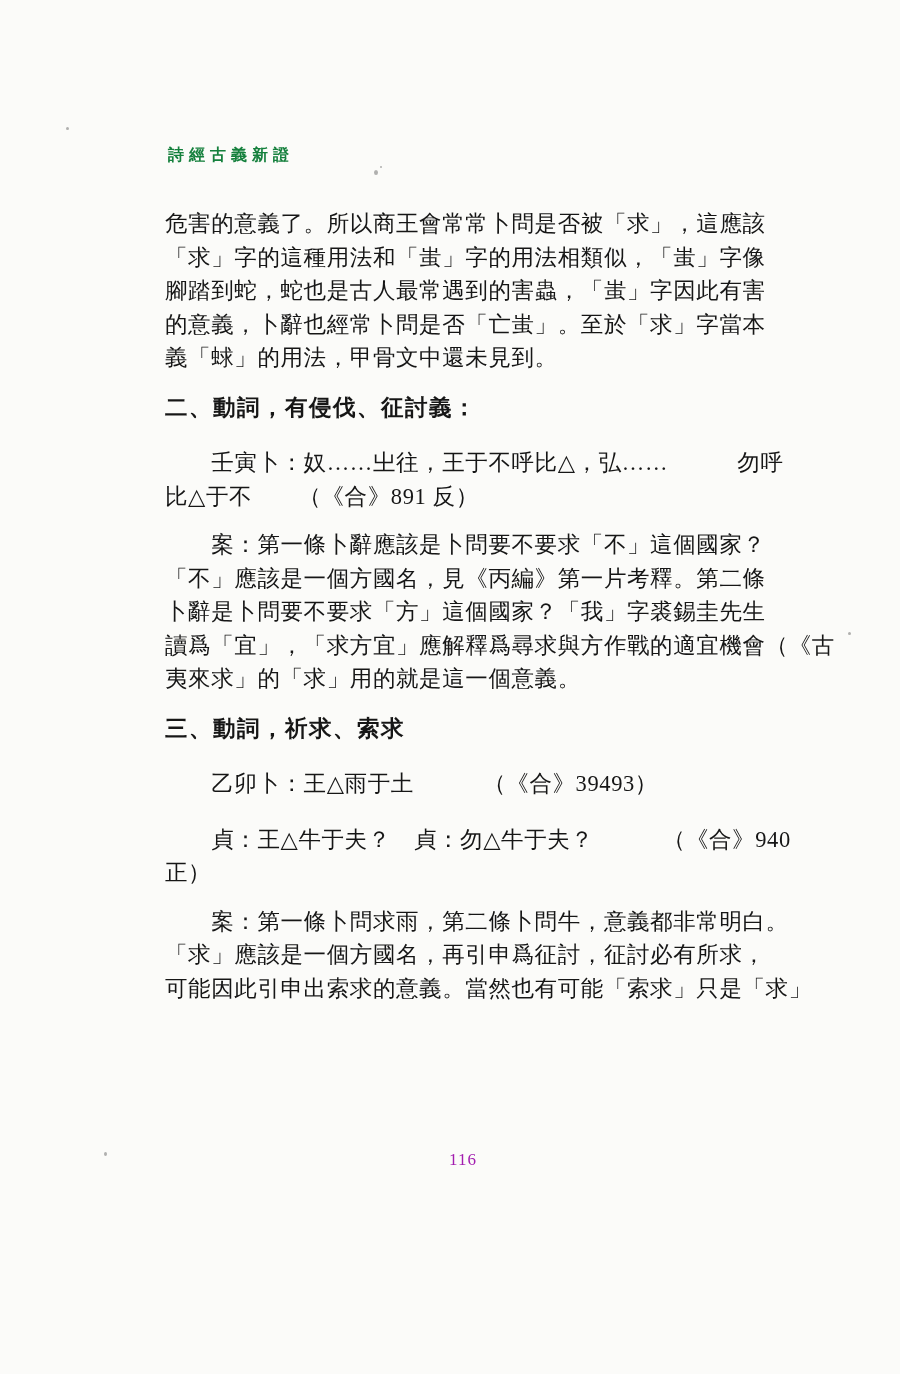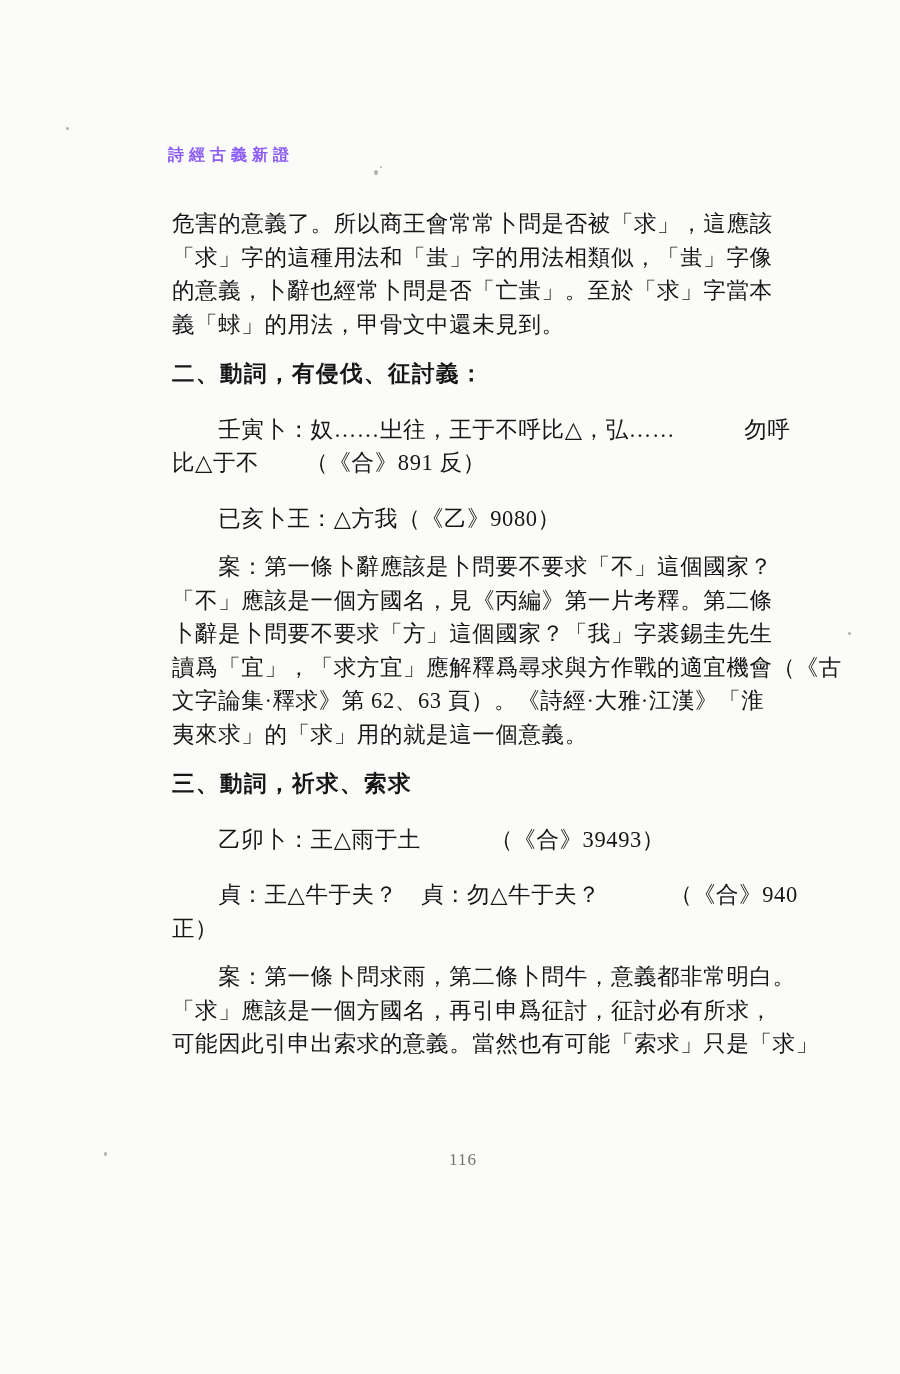--- a/index.html
+++ b/index.html
@@ -12,68 +12,67 @@
     position:absolute; left:0; top:0;
     width:900px; height:1374px;
     background:#fbfbf9;
     color:#1b1b1b;
     overflow:hidden;
   }
   .running-head {
     position:absolute; left:168px; top:145px;
     font-size:16px; font-weight:700;
     letter-spacing:5px;
-    color:#8b5cf6;
+    color:#15803d;
   }
   .text-block {
-    position:absolute; left:172px; top:207px;
+    position:absolute; left:165px; top:207px;
     width:596px;
   }
   .line {
     height:33.5px; line-height:33.5px;
     font-size:22.5px;
     letter-spacing:0.6px;
     white-space:pre;
     color:#161616;
   }
   .line.heading { font-weight:700; letter-spacing:1.5px; }
   .mt-heading { margin-top:16px; }
   .mt-quote   { margin-top:22px; }
   .mt-body    { margin-top:15px; }
   .page-number {
     position:absolute; left:165px; top:1150px;
     width:596px; text-align:center;
     font-size:17px; letter-spacing:1px;
-    color:#737373;
+    color:#a21caf;
   }
   .speck {
     position:absolute; border-radius:50%;
     background:#555; opacity:.45;
   }
 </style>
 </head>
 <body>
 
 <div class="page">
   <div class="running-head">詩經古義新證</div>
 
   <div class="text-block" id="blocks">
       <div class="line body">危害的意義了。所以商王會常常卜問是否被「求」，這應該</div>
       <div class="line body">「求」字的這種用法和「蚩」字的用法相類似，「蚩」字像</div>
+      <div class="line body">腳踏到蛇，蛇也是古人最常遇到的害蟲，「蚩」字因此有害</div>
       <div class="line body">的意義，卜辭也經常卜問是否「亡蚩」。至於「求」字當本</div>
       <div class="line body">義「蛷」的用法，甲骨文中還未見到。</div>
       <div class="line heading mt-heading">二、動詞，有侵伐、征討義：</div>
       <div class="line quote mt-quote">　　壬寅卜：奴……㞢往，王于不呼比△，弘……　　　勿呼</div>
       <div class="line quote">比△于不　　（《合》891 反）</div>
-      <div class="line quote mt-quote">　　已亥卜王：△方我（《乙》9080）</div>
       <div class="line body mt-body">　　案：第一條卜辭應該是卜問要不要求「不」這個國家？</div>
       <div class="line body">「不」應該是一個方國名，見《丙編》第一片考釋。第二條</div>
       <div class="line body">卜辭是卜問要不要求「方」這個國家？「我」字裘錫圭先生</div>
       <div class="line body">讀爲「宜」，「求方宜」應解釋爲尋求與方作戰的適宜機會（《古</div>
-      <div class="line body">文字論集·釋求》第 62、63 頁）。《詩經·大雅·江漢》「淮</div>
       <div class="line body">夷來求」的「求」用的就是這一個意義。</div>
       <div class="line heading mt-heading">三、動詞，祈求、索求</div>
       <div class="line quote mt-quote">　　乙卯卜：王△雨于土　　　（《合》39493）</div>
       <div class="line quote mt-quote">　　貞：王△牛于夫？　貞：勿△牛于夫？　　　（《合》940</div>
       <div class="line quote">正）</div>
       <div class="line body mt-body">　　案：第一條卜問求雨，第二條卜問牛，意義都非常明白。</div>
       <div class="line body">「求」應該是一個方國名，再引申爲征討，征討必有所求，</div>
       <div class="line body">可能因此引申出索求的意義。當然也有可能「索求」只是「求」</div>
     </div>
 

